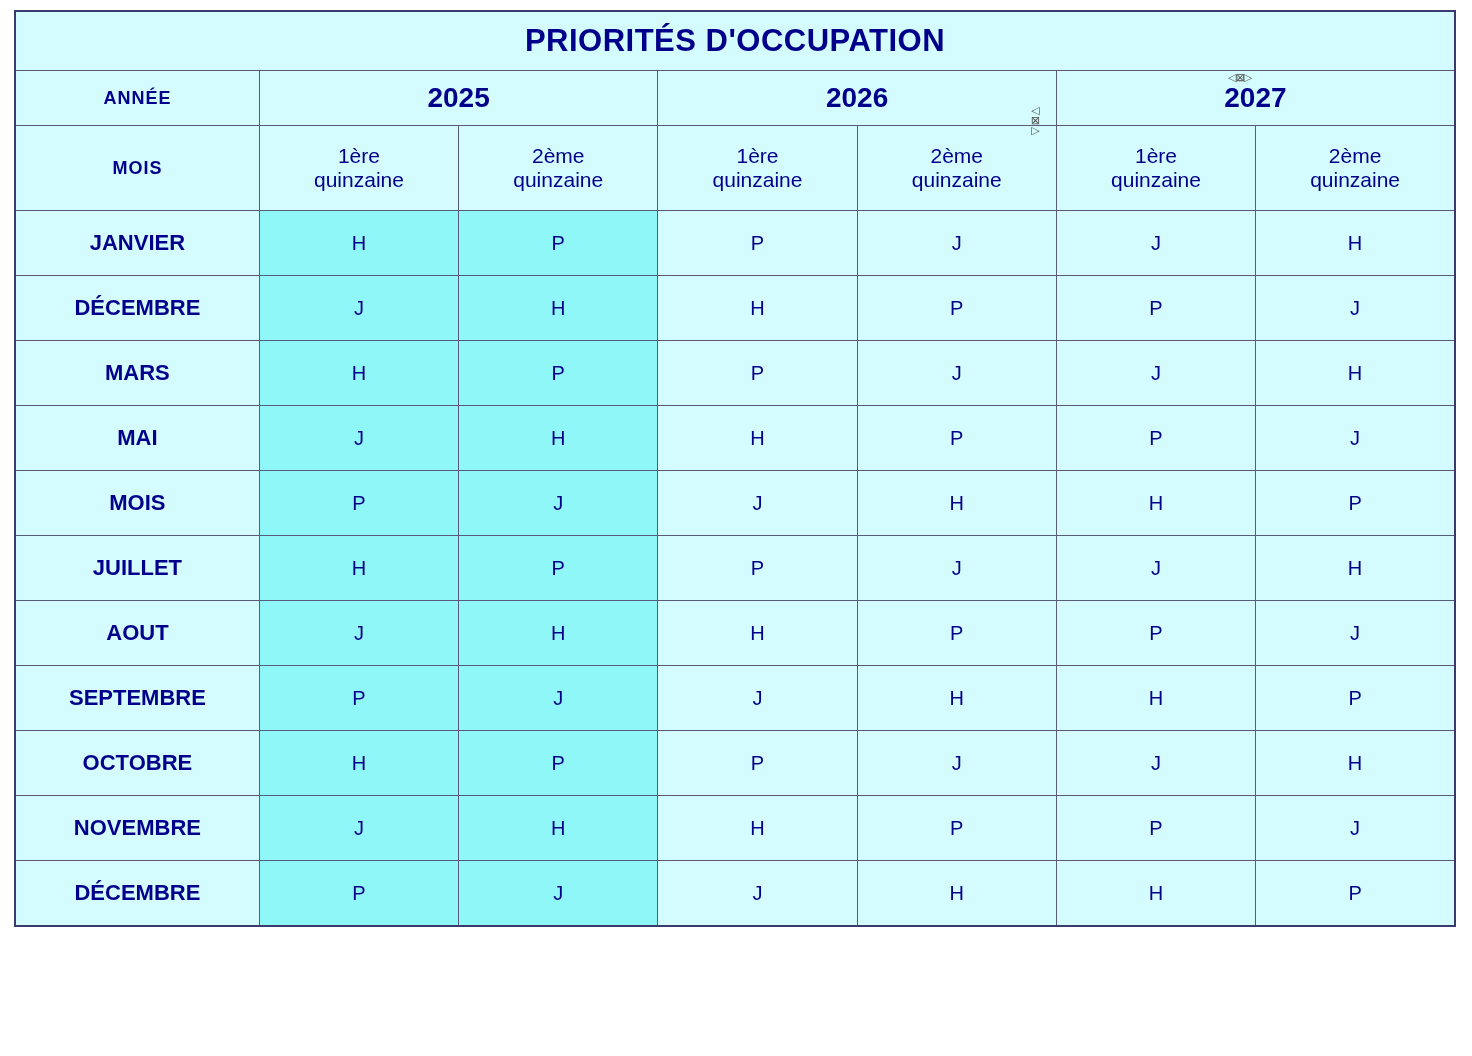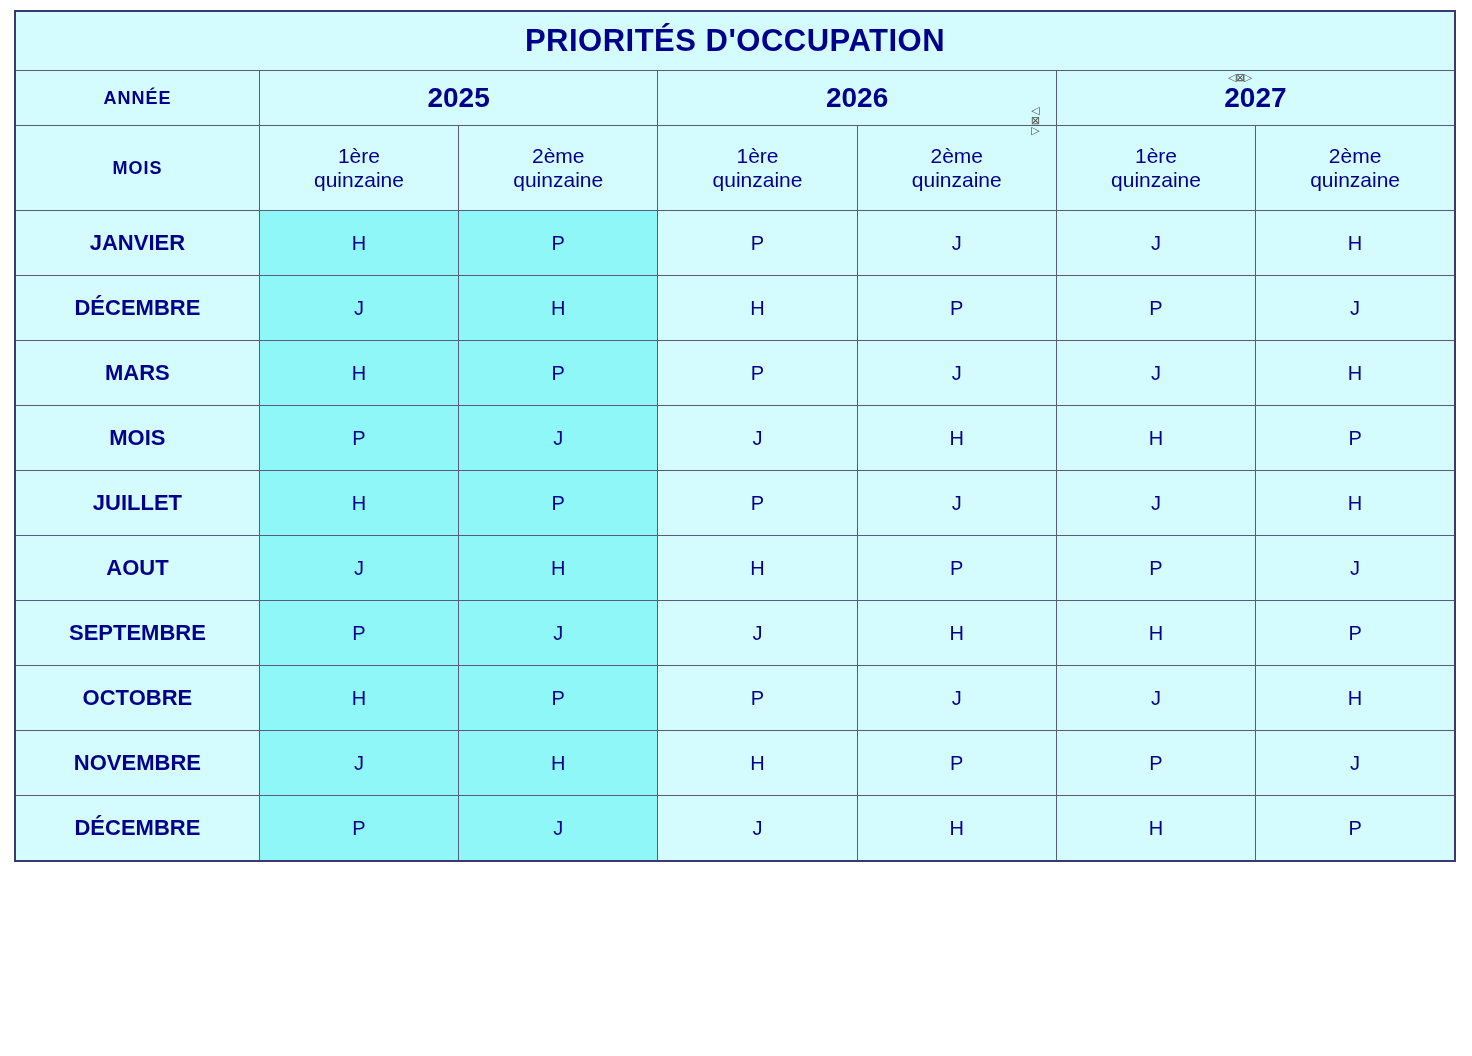--- a/index.html
+++ b/index.html
@@ -179,20 +179,29 @@
       <tr>
         <td class="month-cell">MARS</td>
         <td class="val-cell hl">H</td>
         <td class="val-cell hl">P</td>
         <td class="val-cell">P</td>
         <td class="val-cell">J</td>
         <td class="val-cell">J</td>
         <td class="val-cell">H</td>
       </tr>
 
+      <tr>
+        <td class="month-cell">MAI</td>
+        <td class="val-cell hl">J</td>
+        <td class="val-cell hl">H</td>
+        <td class="val-cell">H</td>
+        <td class="val-cell">P</td>
+        <td class="val-cell">P</td>
+        <td class="val-cell">J</td>
+      </tr>
 
       <tr>
         <td class="month-cell">MOIS</td>
         <td class="val-cell hl">P</td>
         <td class="val-cell hl">J</td>
         <td class="val-cell">J</td>
         <td class="val-cell">H</td>
         <td class="val-cell">H</td>
         <td class="val-cell">P</td>
       </tr>

